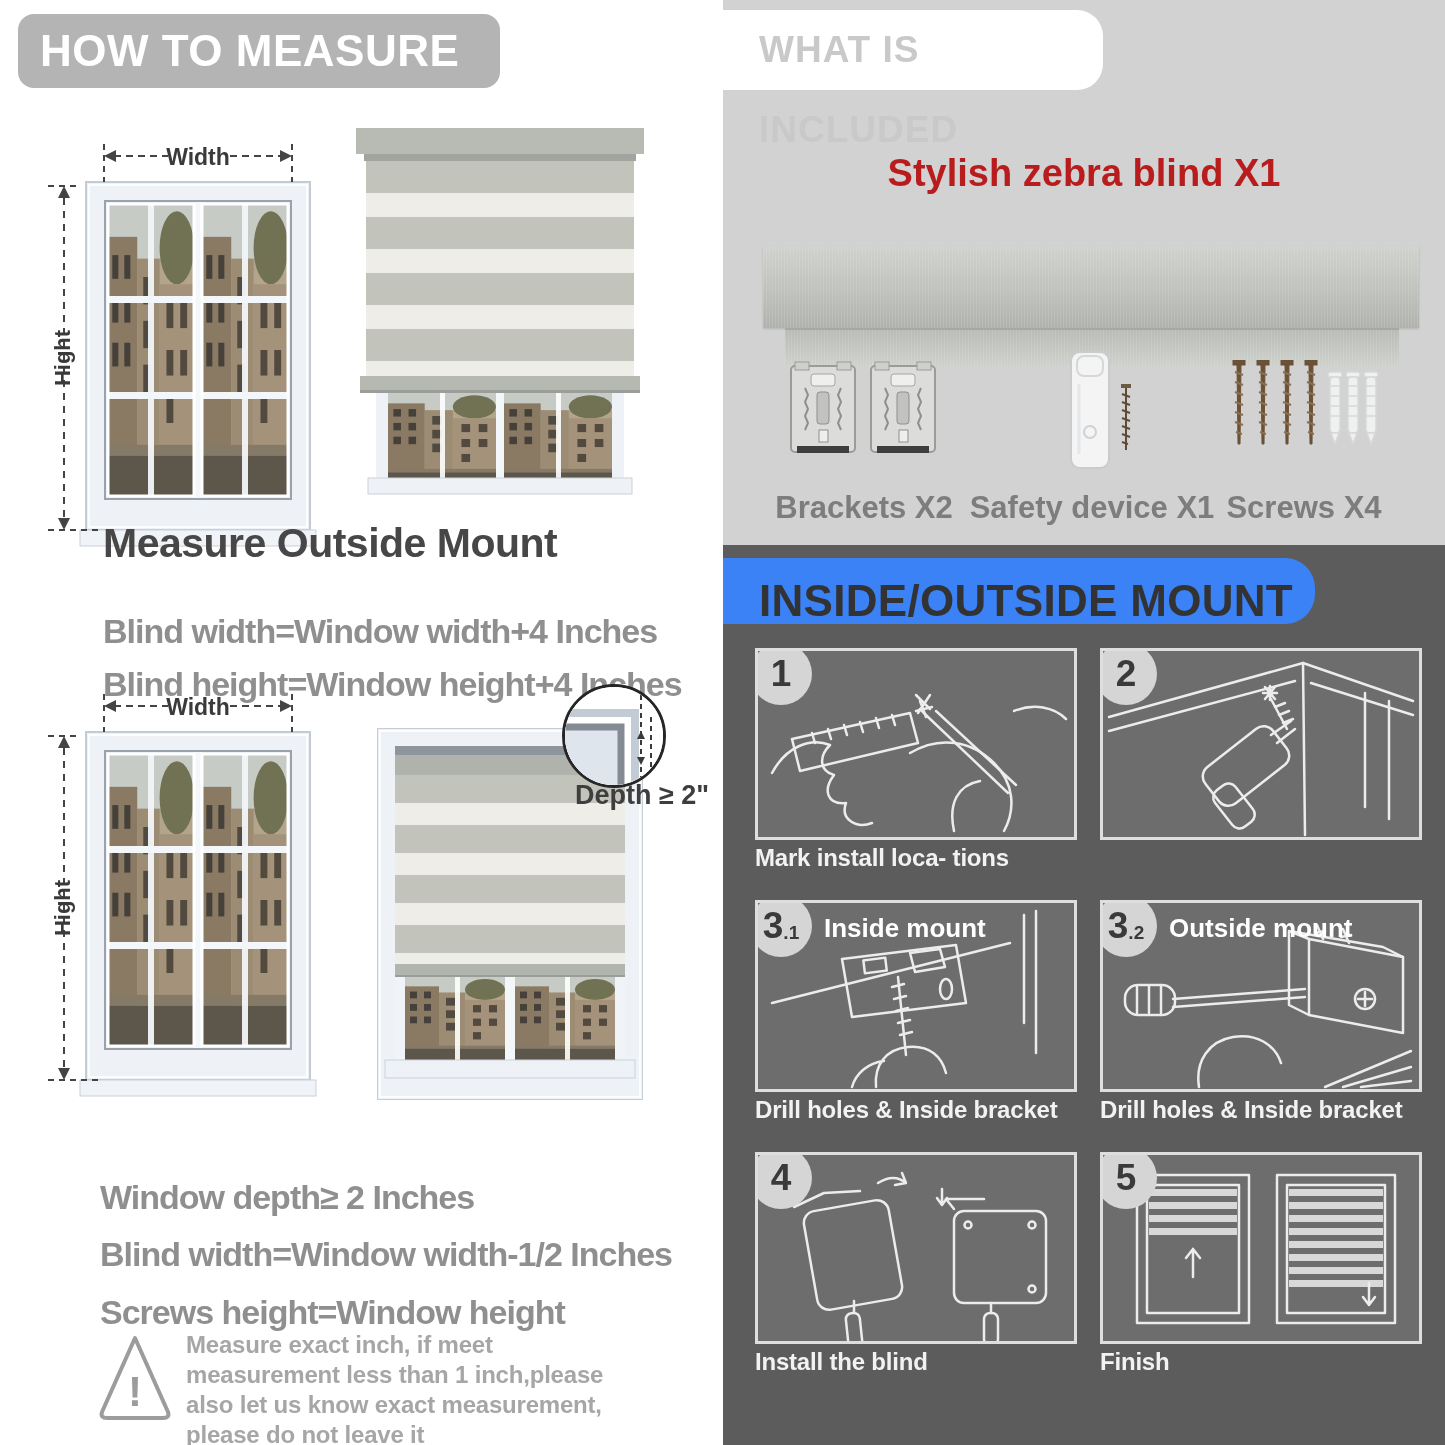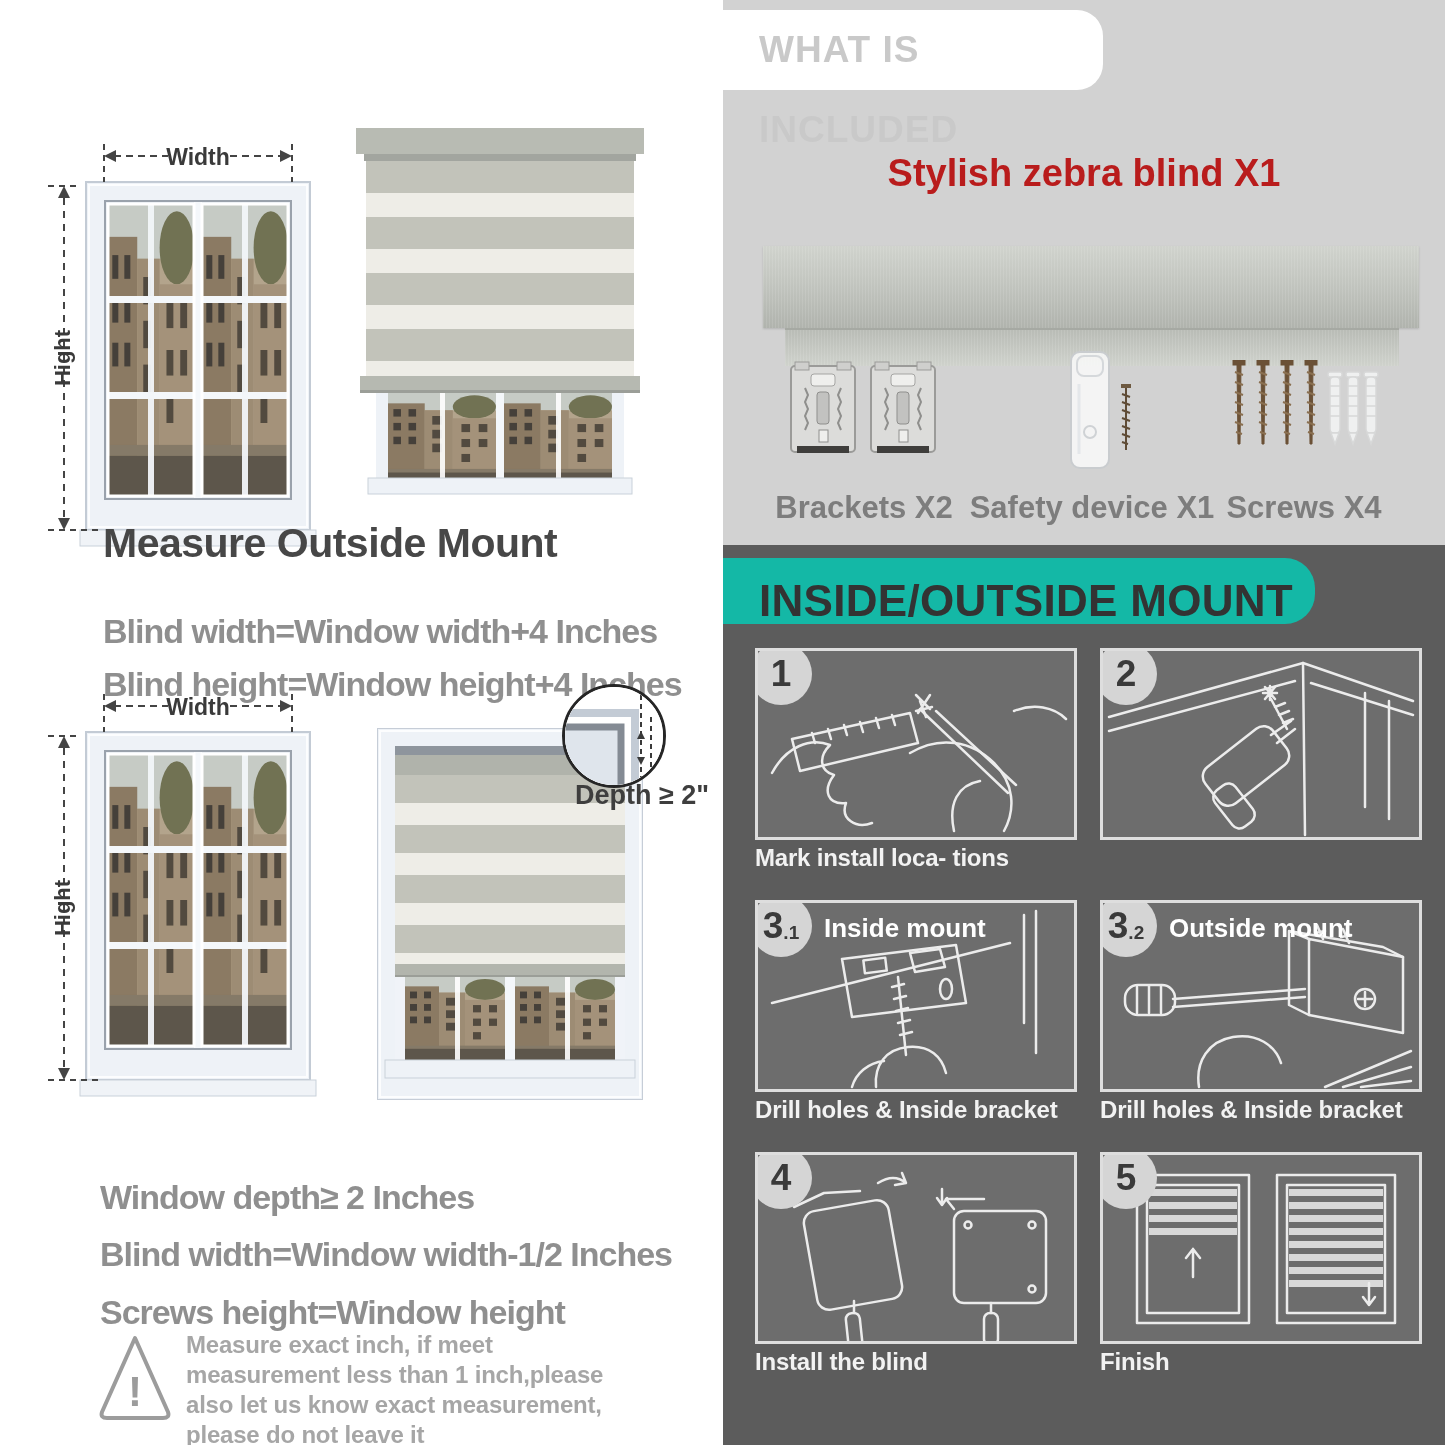--- a/index.html
+++ b/index.html
@@ -36,21 +36,21 @@
   .blind-title{position:absolute;top:152px;left:0;width:722px;text-align:center;font-size:38px;font-weight:bold;color:#b91c1c}
   .rail-a{position:absolute;left:40px;top:246px;width:656px;height:82px;
     background-image:repeating-linear-gradient(90deg,rgba(255,255,255,.10) 0 1px,rgba(0,0,0,0) 1px 3px),
     linear-gradient(180deg,#d0d3cd,#bfc2bc 55%,#b0b3ad);box-shadow:0 1px 2px rgba(0,0,0,.15)}
   .rail-b{position:absolute;left:62px;top:328px;width:614px;height:38px;border-top:2px solid #a6a9a3;box-sizing:border-box;
     background-image:repeating-linear-gradient(90deg,rgba(255,255,255,.10) 0 1px,rgba(0,0,0,0) 1px 3px),
     linear-gradient(180deg,#b9bcb6,#cfd2cc)}
   .part-icon{position:absolute}
   .part-label{position:absolute;top:490px;font-size:31px;font-weight:bold;color:#7d7d7d;transform:translateX(-50%);white-space:nowrap}
   .pl1{left:141px}.pl2{left:369px}.pl3{left:581px}
-  .dark-header{position:absolute;top:558px;left:0;width:592px;height:66px;background:#14b8a6;border-radius:0 30px 30px 0;
+  .dark-header{position:absolute;top:558px;left:0;width:592px;height:66px;background:#3b82f6;border-radius:0 30px 30px 0;
     color:#333333;font-size:44px;font-weight:bold;line-height:86px;padding-left:36px;box-sizing:border-box;letter-spacing:.3px}
 
   .step{position:absolute;width:322px}
   .s1{left:32px;top:648px}.s2{left:377px;top:648px}
   .s3{left:32px;top:900px}.s4{left:377px;top:900px}
   .s5{left:32px;top:1152px}.s6{left:377px;top:1152px}
   .step .panel{position:relative;width:322px;height:192px;background:#6d6d6d;border:3px solid #dedede;box-sizing:border-box;overflow:hidden}
   .badge{position:absolute;top:-8px;left:-8px;width:62px;height:62px;border-radius:50%;background:#d5d5d5;
     color:#3a3a3a;display:flex;align-items:center;justify-content:center;font-weight:bold;font-size:37px;z-index:2}
   .badge .sub{font-size:19px;margin-top:14px;font-weight:bold}
@@ -104,20 +104,23 @@
         <rect x="62" y="22" width="6" height="292" fill="#f2f5f9" opacity="0.95"></rect>
         <rect x="156" y="22" width="6" height="292" fill="#f2f5f9" opacity="0.95"></rect>
         <rect x="108" y="20" width="8" height="296" fill="#f4f7fa"></rect>
         <rect x="22" y="22" width="86" height="292" fill="none" stroke="#ffffff" stroke-width="3"></rect>
         <rect x="116" y="22" width="86" height="292" fill="none" stroke="#ffffff" stroke-width="3"></rect>
         <rect x="-6" y="348" width="236" height="16" fill="#f0f3f7" stroke="#c9d1da" stroke-width="1"></rect>
       </g>
     </defs>
   </svg>
 
+  <div class="abs hdr-gray">
+    <span>HOW TO MEASURE</span>
+  </div>
 
   <svg class="abs win1" viewBox="0 0 312 412">
     <use href="#winart" x="46" y="44"></use>
     <line class="dim" x1="74" y1="18" x2="128" y2="18" stroke-dasharray="7 5"></line>
     <line class="dim" x1="190" y1="18" x2="244" y2="18" stroke-dasharray="7 5"></line>
     <polygon points="64,18 76,12 76,24" fill="#444"></polygon>
     <polygon points="252,18 240,12 240,24" fill="#444"></polygon>
     <line class="dim" x1="64" y1="6" x2="64" y2="44" stroke-dasharray="6 5"></line>
     <line class="dim" x1="252" y1="6" x2="252" y2="44" stroke-dasharray="6 5"></line>
     <text x="158" y="27" font-size="23" fill="#3a3a3a" text-anchor="middle">Width</text>

